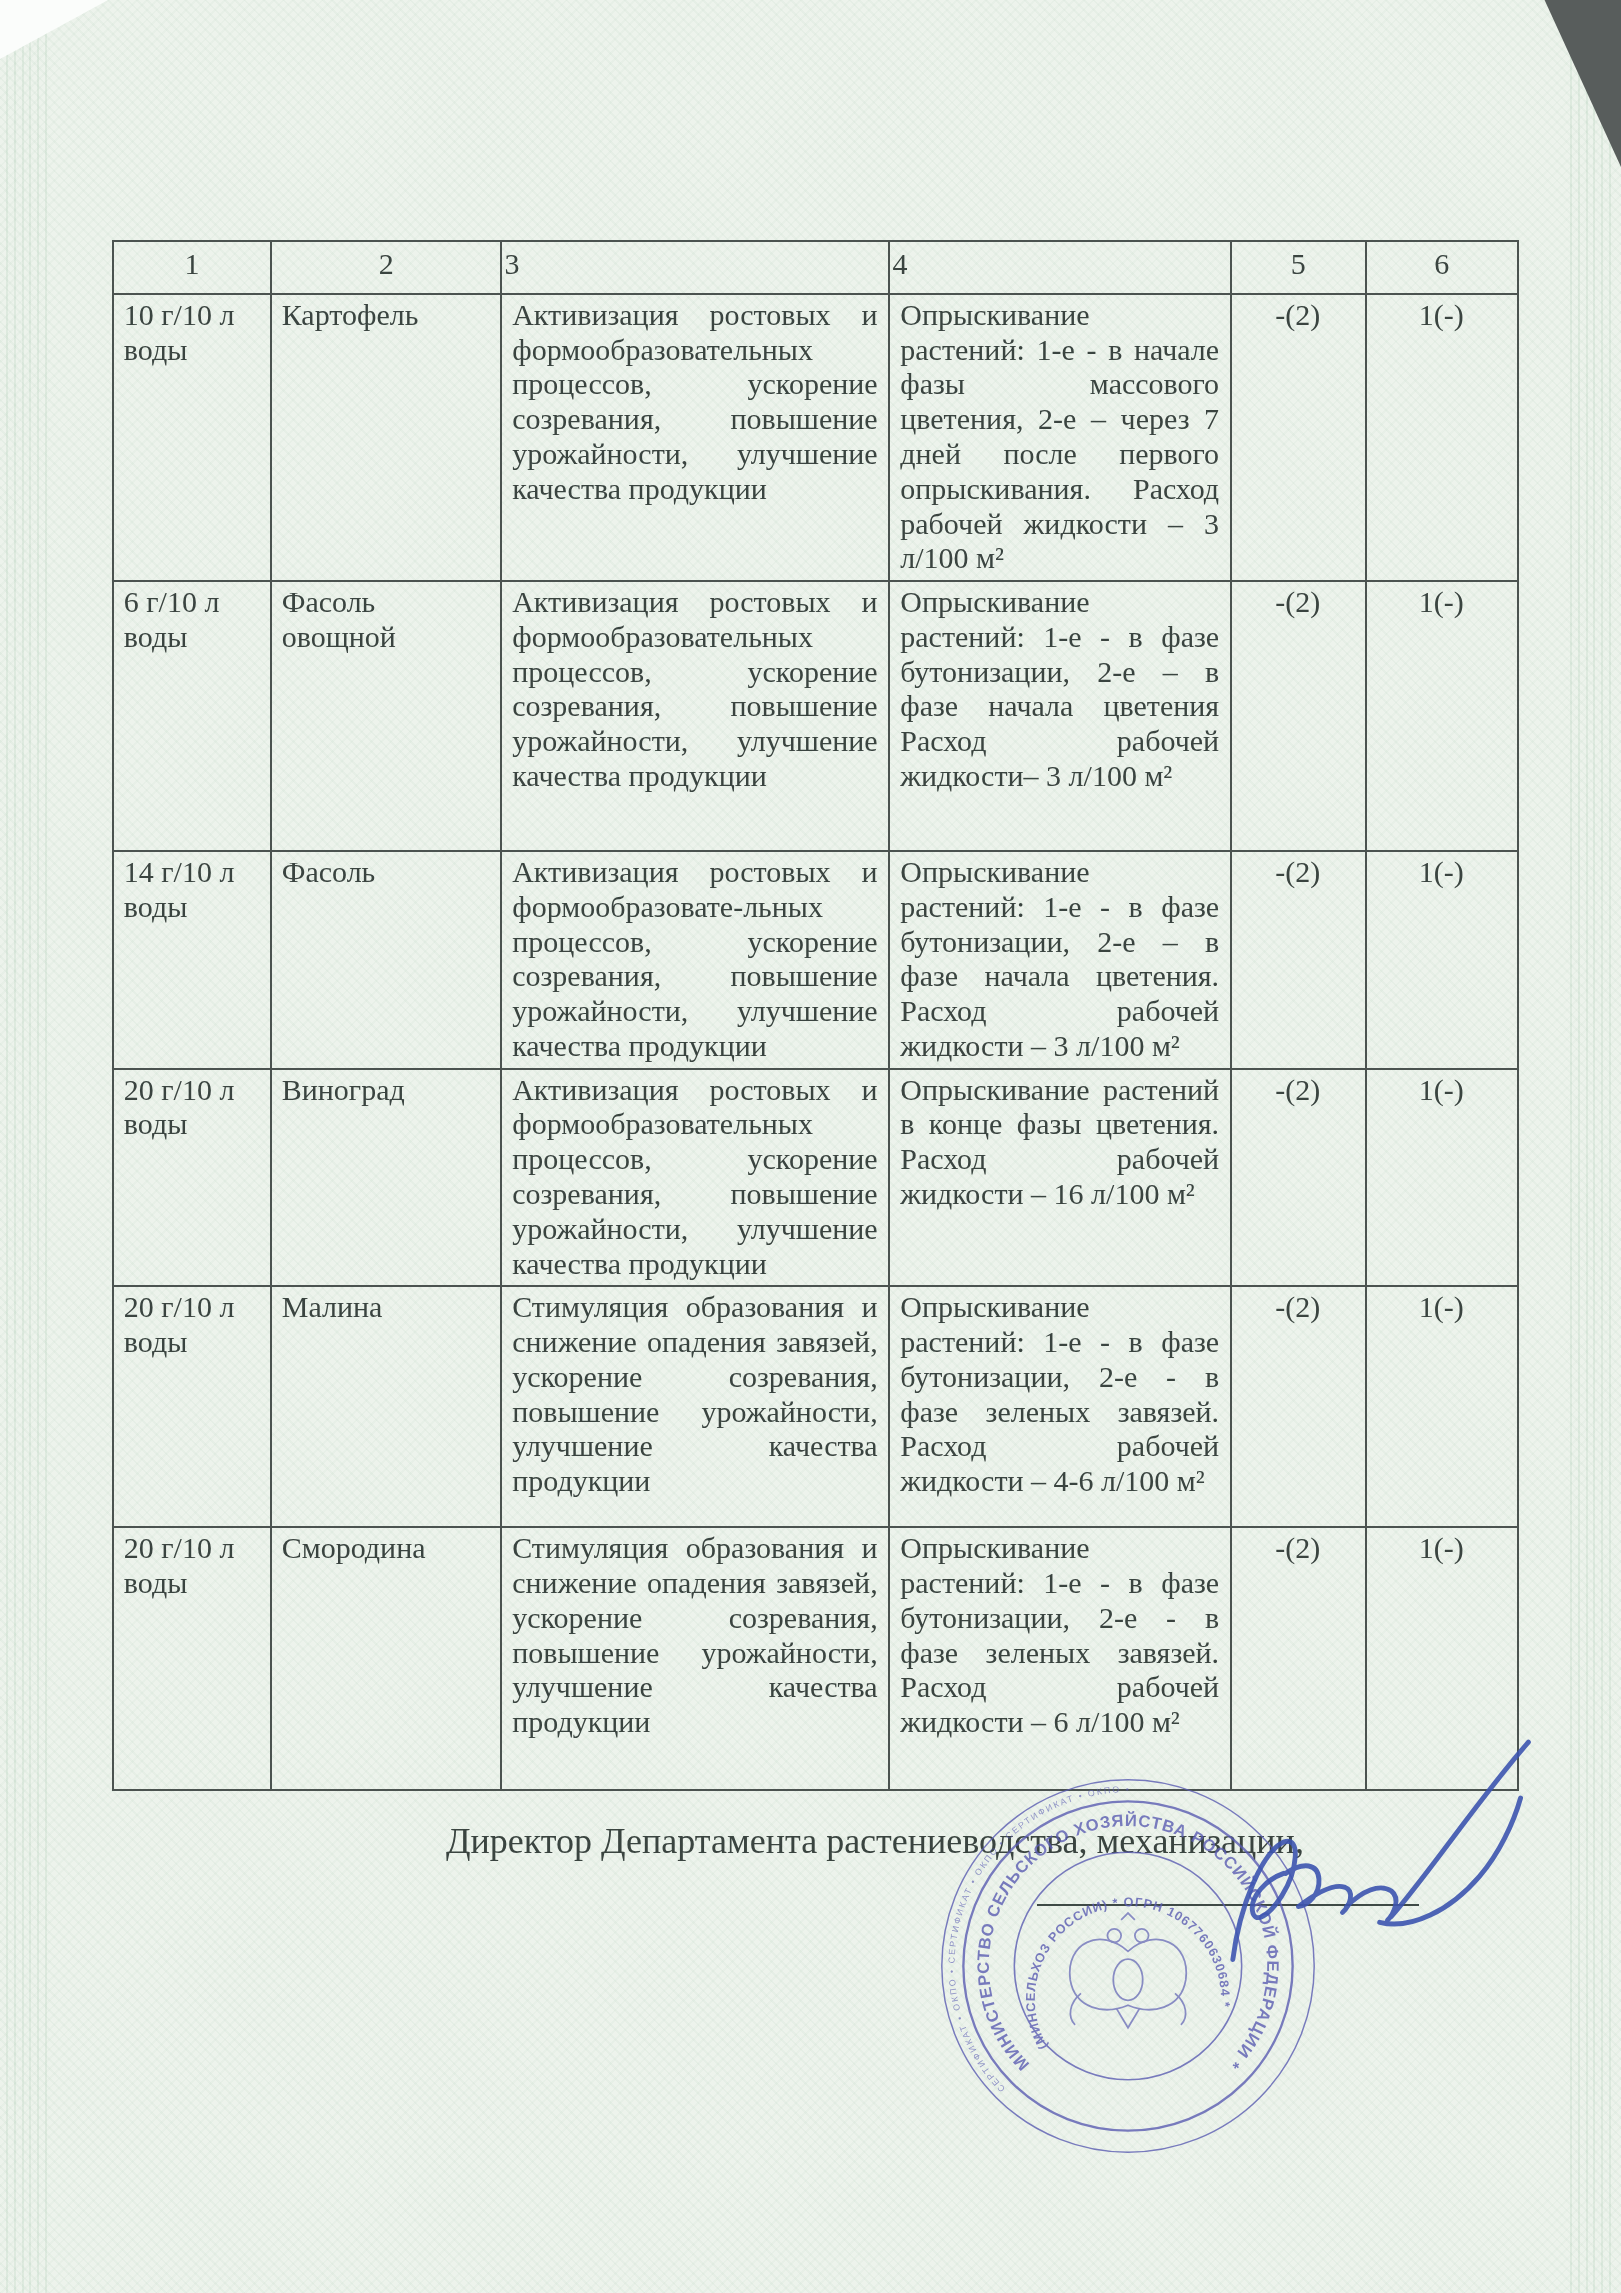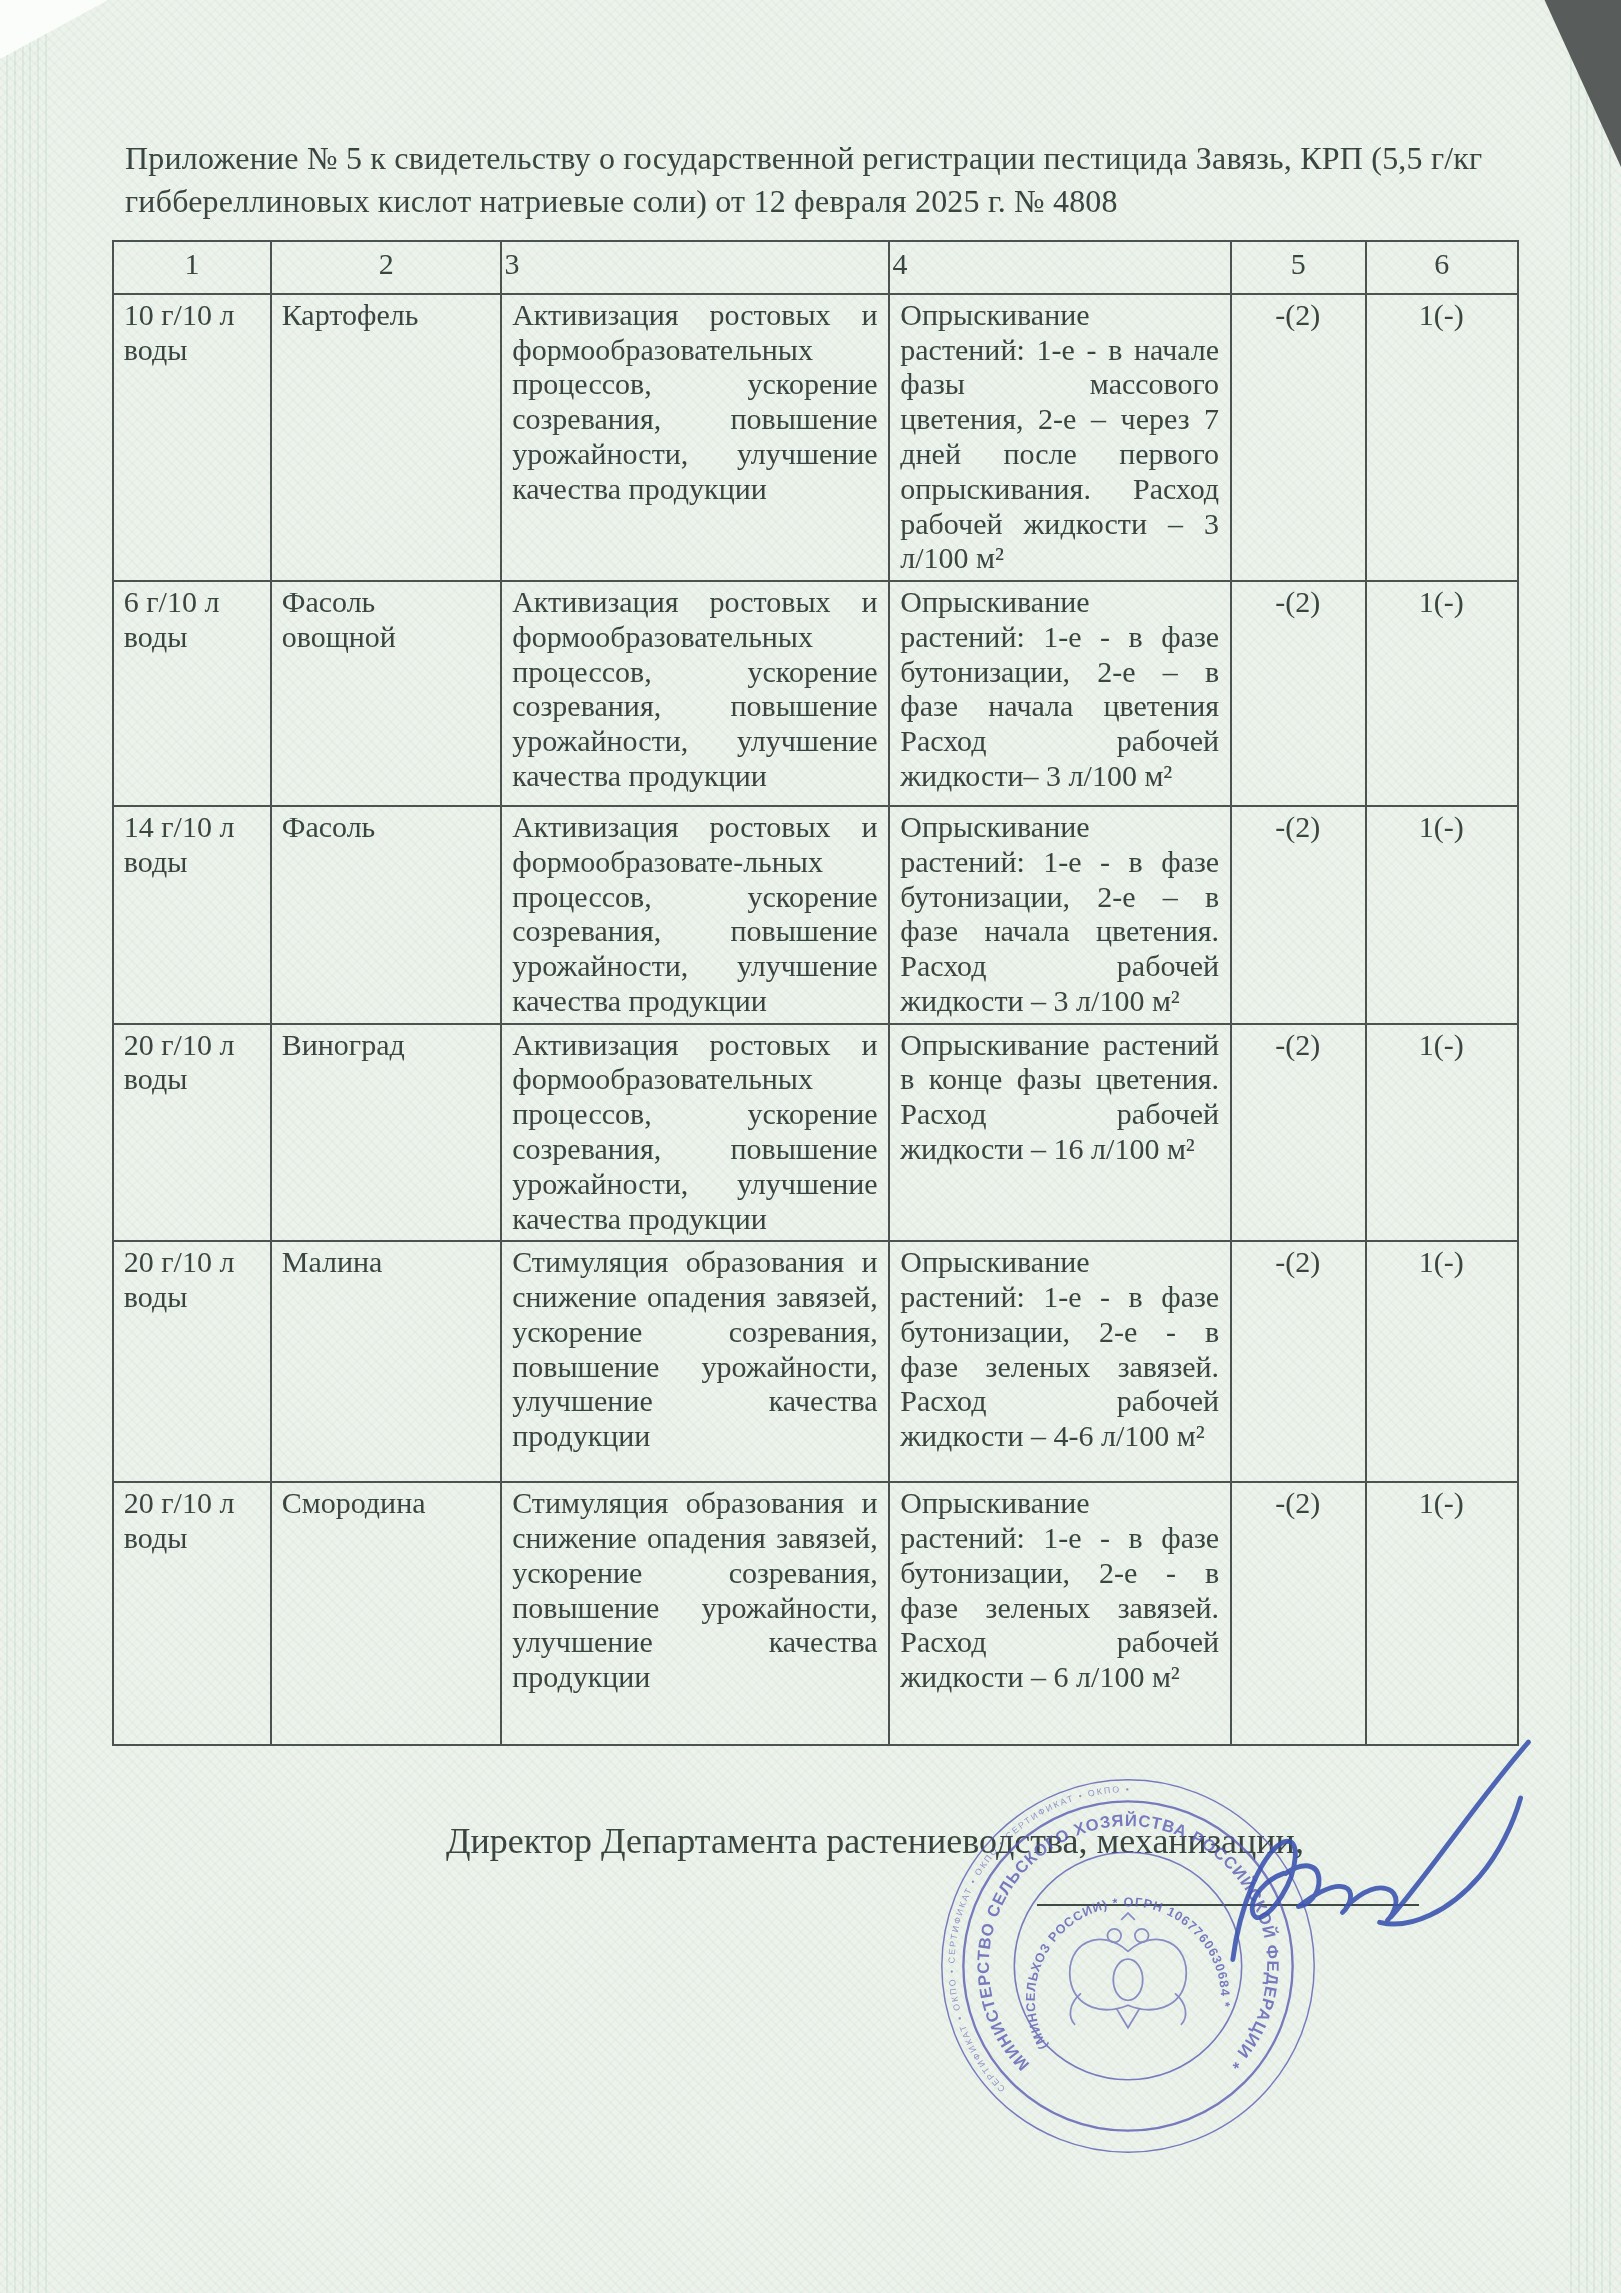--- a/index.html
+++ b/index.html
@@ -68,41 +68,40 @@
 </head>
 <body>
 
 <div class="page">
 
   <div class="edge left"></div>
   <div class="edge right"></div>
   <div class="corner-white"></div>
   <div class="corner-dark"></div>
 
-  <div class="doc-title">Приложение № 5 к свидетельству о государственной регистрации пестицида Завязь, КРП (5,5 г/кг гиббереллиновых кислот натриевые соли) от 12 февраля 2025 г. № 4808</div>
 
   <table class="reg">
     <tbody>
       <tr class="hdr" style="height:53px">
         <td class="c1">1</td>
         <td class="c2">2</td>
         <td class="c3">3</td>
         <td class="c4">4</td>
         <td class="c5">5</td>
         <td class="c6">6</td>
       </tr>
       <tr style="height:248px">
         <td class="c1">10 г/10 л воды</td>
         <td class="c2">Картофель</td>
         <td class="c3">Активизация ростовых и формообразовательных процессов, ускорение созревания, повышение урожайности, улучшение качества продукции</td>
         <td class="c4">Опрыскивание растений: 1-е - в начале фазы массового цветения, 2-е – через 7 дней после первого опрыскивания. Расход рабочей жидкости – 3 л/100 м²</td>
         <td class="c5">-(2)</td>
         <td class="c6">1(-)</td>
       </tr>
-      <tr style="height:225px">
+      <tr style="height:270px">
         <td class="c1">6 г/10 л воды</td>
         <td class="c2">Фасоль овощной</td>
         <td class="c3">Активизация ростовых и формообразовательных процессов, ускорение созревания, повышение урожайности, улучшение качества продукции</td>
         <td class="c4">Опрыскивание растений: 1-е - в фазе бутонизации, 2-е – в фазе начала цветения Расход рабочей жидкости– 3 л/100 м²</td>
         <td class="c5">-(2)</td>
         <td class="c6">1(-)</td>
       </tr>
       <tr style="height:202px">
         <td class="c1">14 г/10 л воды</td>
         <td class="c2">Фасоль</td>

